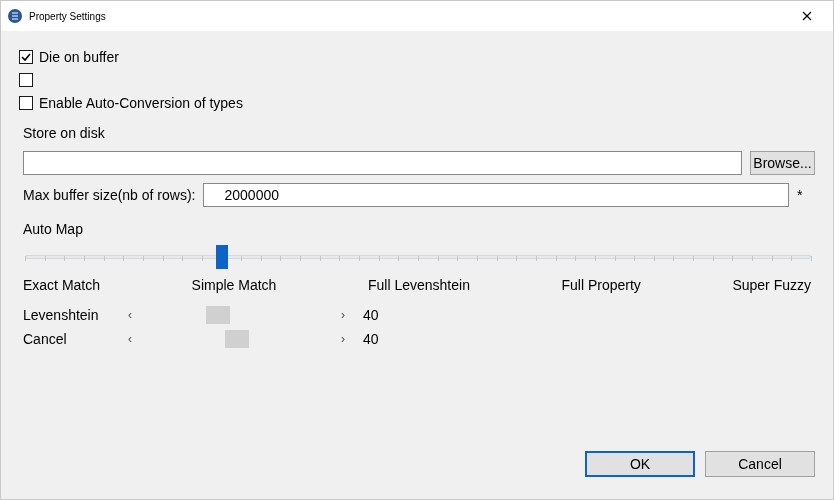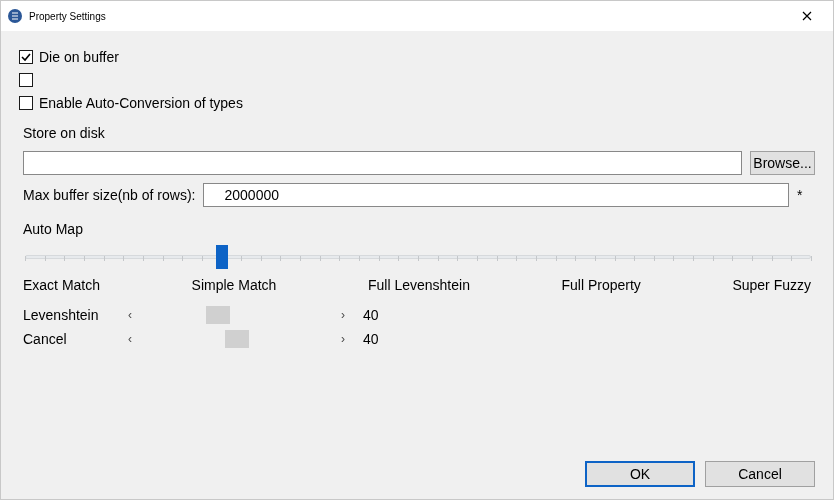--- a/index.html
+++ b/index.html
@@ -151,21 +151,21 @@
       width: 12px; text-align: center;
       color: #4a4a4a; font-size: 12px;
       user-select: none;
     }
     .arrow.left { left: 0; }
     .arrow.right { right: 0; }
     .pval { width: 40px; margin-left: 8px; }
 
     .button-bar {
       position: absolute;
-      right: 18px; bottom: 12px;
+      right: 18px; bottom: 22px;
       display: flex; gap: 10px;
     }
     .dlg-btn {
       width: 110px; height: 26px;
       border: 1px solid #a0a0a0;
       background: #e1e1e1;
       font: inherit;
       padding: 0;
     }
     .dlg-btn.primary {

